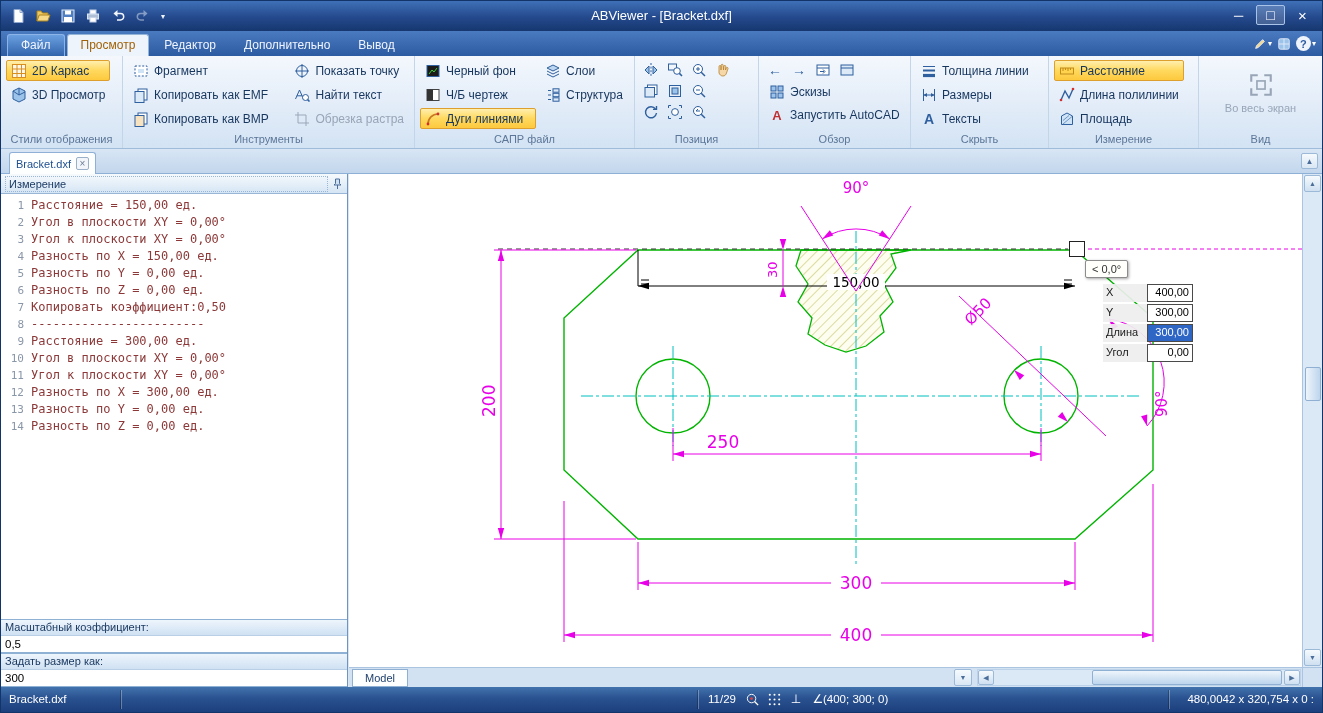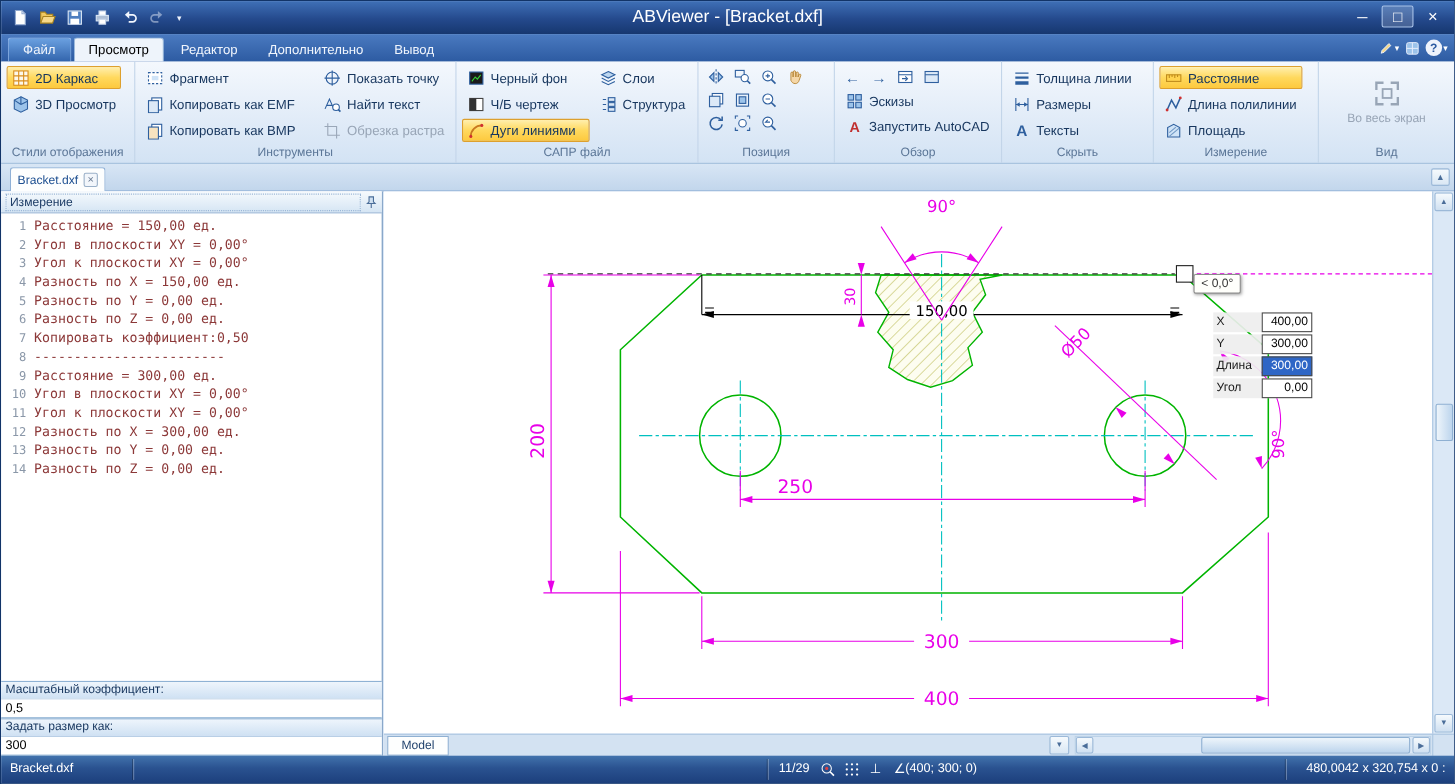--- a/index.html
+++ b/index.html
@@ -2,30 +2,30 @@
 <html><head>
 <meta charset="utf-8">
 <style>
 *{margin:0;padding:0;box-sizing:border-box}
 body{font-family:"Liberation Sans",sans-serif;background:#5a80ad;overflow:hidden}
 .window{position:relative;width:1323px;height:713px;border:1px solid #123468;background:#d7e5f4;overflow:hidden}
 
 .titlebar{position:absolute;left:0;top:0;right:0;height:30px;background:linear-gradient(#3f70b7,#24498c 55%,#16376f)}
 .qat{position:absolute;left:5px;top:3px;display:flex;gap:1px;align-items:center;height:24px;z-index:2}
 .qbtn{width:24px;height:23px;display:flex;align-items:center;justify-content:center;border-radius:3px;color:#eef3fc;font-size:12px}
-.title-text{position:absolute;left:0;right:0;top:0;height:34px;line-height:30px;text-align:center;color:#fff;font-size:16px}
+.title-text{position:absolute;left:0;right:0;top:0;height:34px;line-height:30px;text-align:center;color:#fff;font-size:13px}
 .wincontrols{position:absolute;right:5px;top:4px;display:flex;gap:3px;z-index:2}
 .wc{width:29px;height:20px;display:flex;align-items:center;justify-content:center;color:#fff;font-size:13px;border-radius:2px}
 .wc-max{border:1px solid #a8c2e8;background:rgba(255,255,255,.18)}
 
 .tabrow{position:absolute;left:0;top:30px;right:0;height:25px;background:linear-gradient(#4a7ac0,#2d5ba2)}
 .mtabs{position:absolute;left:6px;bottom:0;display:flex;gap:2px;align-items:flex-end}
 .mtab{padding:3px 13px 4px;color:#f0f5fd;font-size:12px;border-radius:3px 3px 0 0}
 .mtab-file{background:linear-gradient(#6aa0e0,#3264ac);border:1px solid #8db4e8;border-bottom:none;font-weight:normal}
-.mtab-active{background:#eef4fb;color:#000000;border:1px solid #94b4d8;border-bottom:none}
+.mtab-active{background:#eef4fb;color:#a16207;border:1px solid #94b4d8;border-bottom:none}
 .tabrow-icons{position:absolute;right:6px;top:2px;display:flex;gap:5px;align-items:center;height:21px;color:#fff;font-size:11px}
 .tri{display:flex;align-items:center;gap:1px}
 .helpc{width:15px;height:15px;border-radius:50%;background:#eef3fc;color:#2d5ba2;font-weight:bold;font-size:11px;display:flex;align-items:center;justify-content:center}
 
 .ribbon{position:absolute;left:0;top:55px;right:0;height:93px;background:linear-gradient(#f4f8fd,#e2ecf8 55%,#d3e3f4);border-bottom:1px solid #9fbcda;display:flex}
 .rgroup{height:100%;border-right:1px solid #c3d5e9;display:flex;flex-direction:column;flex:0 0 auto}
 .gbody{flex:1;display:flex;gap:4px;padding:4px 5px 0}
 .gcol{display:flex;flex-direction:column;gap:3px}
 .rb{display:flex;align-items:center;gap:5px;height:21px;padding:0 4px;font-size:12px;color:#17365e;border:1px solid transparent;border-radius:2px;white-space:nowrap}
 .rb-hl{background:linear-gradient(#ffefae,#ffd95e 50%,#fdc93e);border-color:#dda02e}
@@ -699,21 +699,21 @@
           <text transform="translate(146,243) rotate(-90)" font-size="17">200</text>
           <text x="374" y="274" text-anchor="middle" font-size="17">250</text>
           <text transform="translate(818,243) rotate(-90)" font-size="15">90°</text>
           <text x="507" y="415" text-anchor="middle" font-size="17">300</text>
           <text x="507" y="467" text-anchor="middle" font-size="17">400</text>
         </g>
 
         <rect x="720.5" y="67.5" width="15" height="15" fill="#fff" stroke="#222"></rect>
       </svg>
 
-      <div class="tooltip" style="left:736px;top:75px"><span>&lt; 0,0°</span></div>
+      <div class="tooltip" style="left:736px;top:86px"><span>&lt; 0,0°</span></div>
 
       <div class="coords" style="left:754px;top:109px">
         <div class="crow">
           <span class="clab">X</span>
           <span class="cval">400,00</span>
         </div>
         <div class="crow">
           <span class="clab">Y</span>
           <span class="cval">300,00</span>
         </div>

